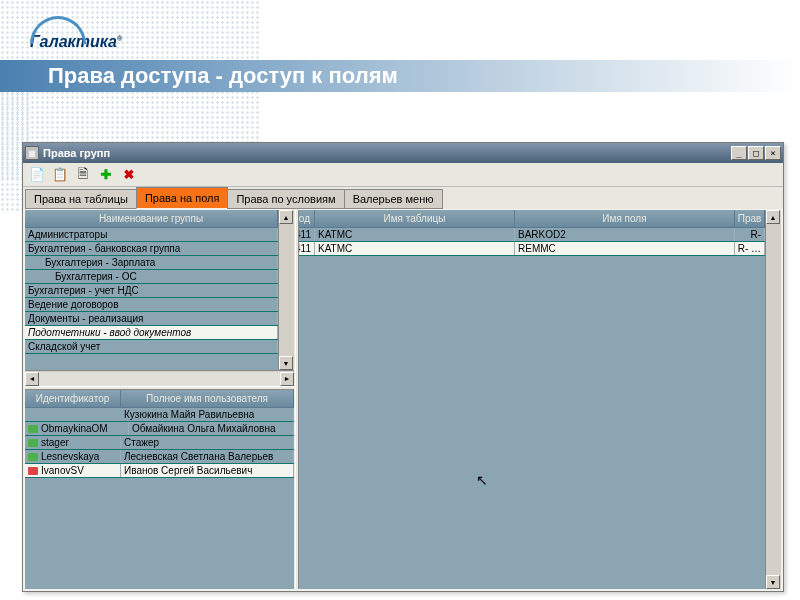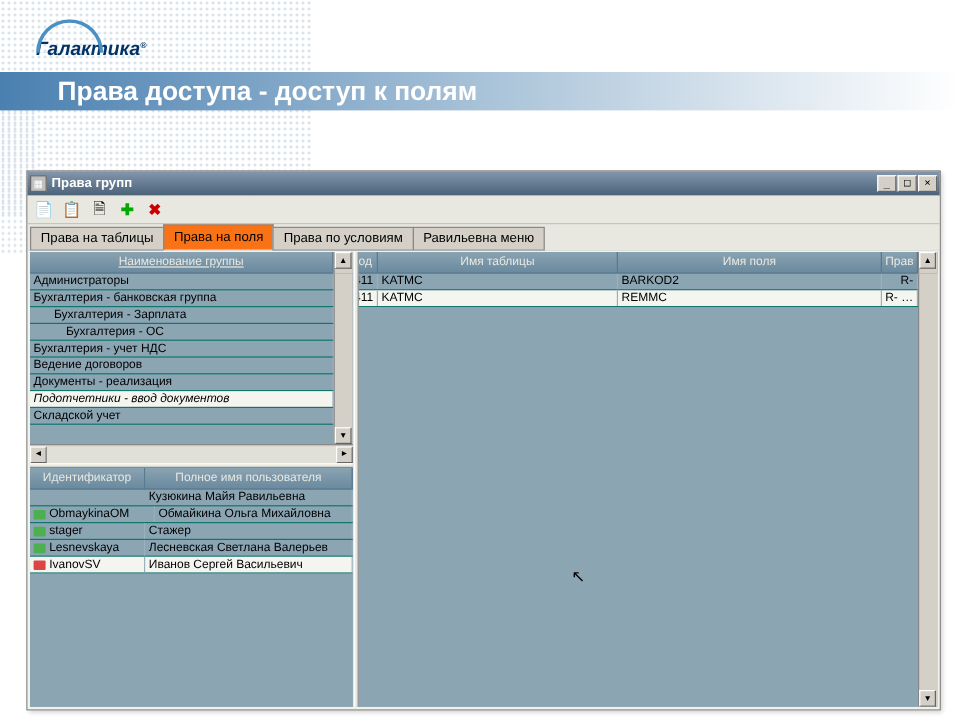--- a/index.html
+++ b/index.html
@@ -109,30 +109,30 @@
     <div class="tb-btn">📋</div>
     <div class="tb-btn">🗎</div>
     <div class="tb-btn" style="color:#0a0;font-weight:bold;">✚</div>
     <div class="tb-btn" style="color:#c00;font-weight:bold;">✖</div>
   </div>
 
   <div class="tabbar">
     <div class="tab">Права на таблицы</div>
     <div class="tab active">Права на поля</div>
     <div class="tab">Права по условиям</div>
-    <div class="tab">Равильевна меню</div>
+    <div class="tab">Валерьев меню</div>
   </div>
 
   <div class="content">
 
     <div class="left-pane">
 
       <div class="grid" style="height:176px;">
         <div class="grid-header">
-          <div class="gh-cell" style="flex:1;text-decoration:underline;">Наименование группы</div>
+          <div class="gh-cell" style="flex:1;">Наименование группы</div>
           <div class="vscroll" style="height:18px;">
               <div class="vscroll-btn">▲</div>
             </div>
         </div>
         <div class="grid-body" style="flex:1;display:flex;">
           <div style="flex:1;">
             <div class="grid-row">
                 <div class="g-cell" style="flex:1;">Администраторы</div>
               </div>
             <div class="grid-row">

